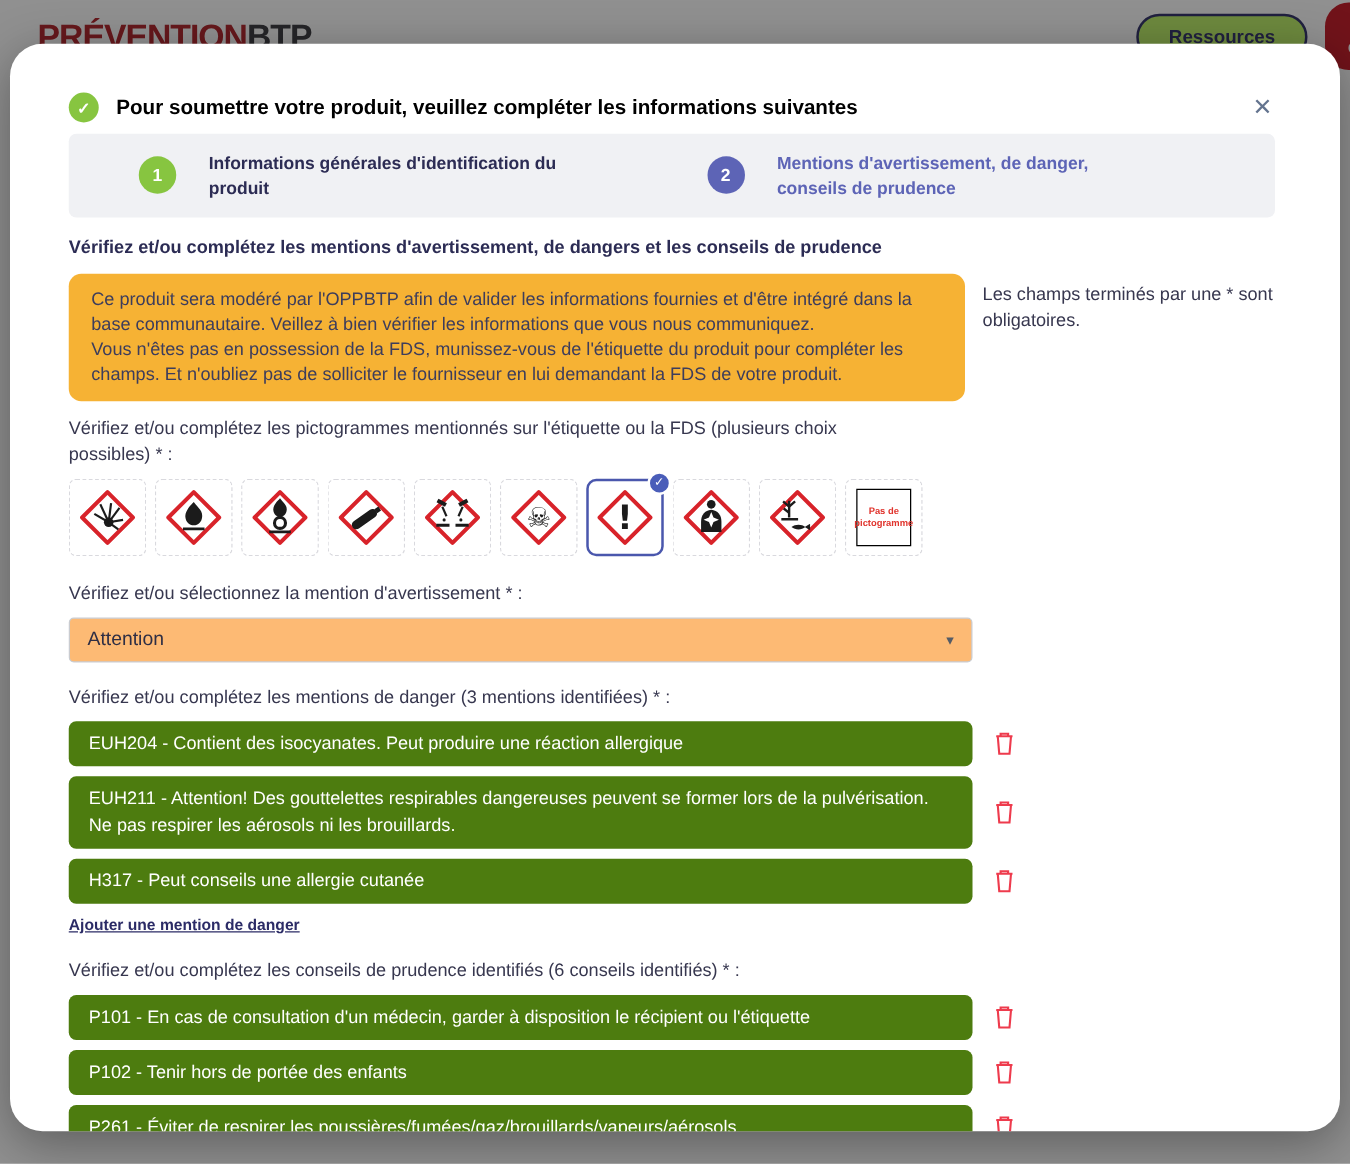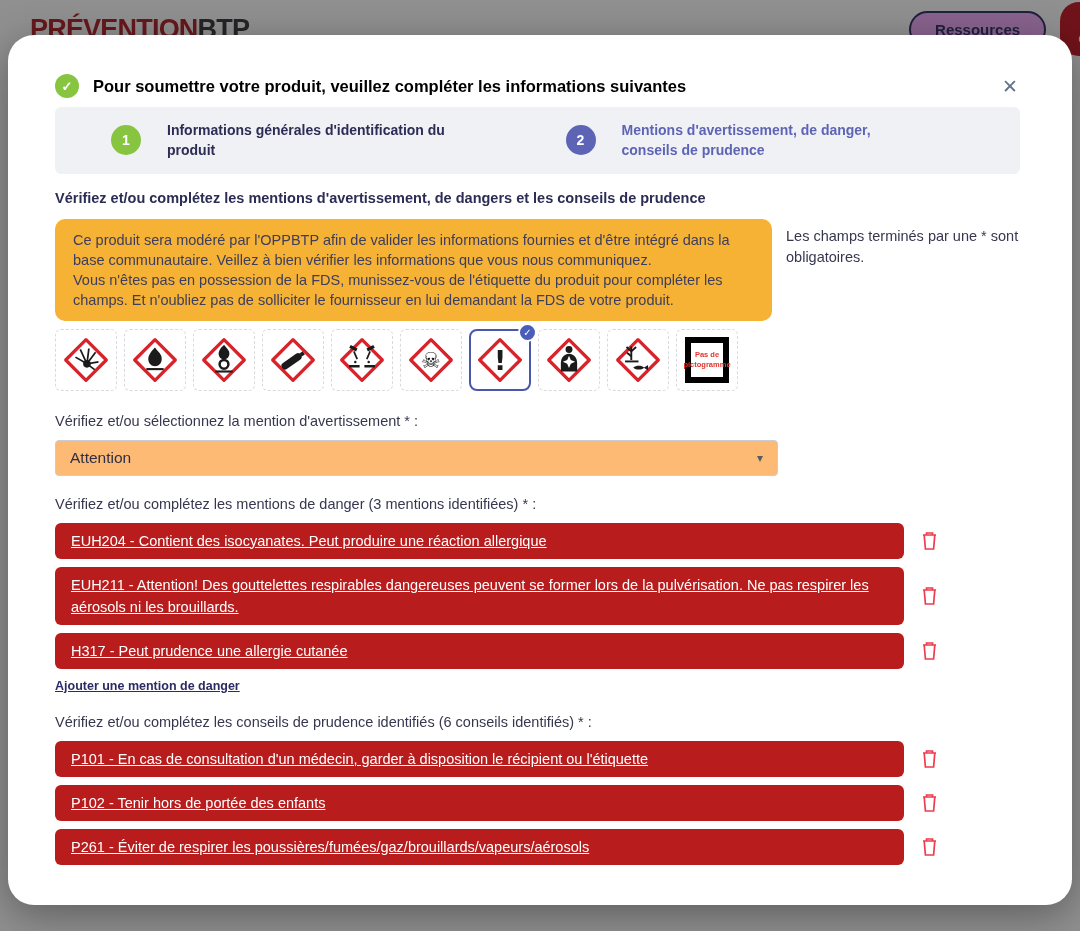--- a/index.html
+++ b/index.html
@@ -9,21 +9,21 @@
   .nav { position:absolute; top:0; left:0; width:1080px; height:58px; background:#fff;
          display:flex; align-items:center; padding:0 36px 0 30px; z-index:1; }
   .logo { font-weight:800; font-size:27px; letter-spacing:-0.8px; white-space:nowrap; }
   .logo-red { color:#b01e24; }
   .logo-dark { color:#35353b; }
   .nav-items { display:flex; gap:34px; margin-left:58px; align-items:center; }
   .nav-item { display:flex; align-items:center; gap:8px; font-size:15.5px; font-weight:600;
               color:#17171f; text-decoration:none; white-space:nowrap;margin-top:44px; }
   .nav-ic { display:inline-flex; width:17px; height:17px; }
   .nav-actions { margin-left:auto; display:flex; gap:14px; align-items:center; }
-  .btn-outline { border:2px solid #2d2d66; color:#2d2d66; background:#f0abfc; border-radius:19px;
+  .btn-outline { border:2px solid #2d2d66; color:#2d2d66; background:#bef264; border-radius:19px;
                  padding:8px 24px; font-size:15px; font-weight:700; cursor:pointer; }
   .btn-red { border:none; background:#c41420; color:#fff; border-radius:19px;
              padding:10px 18px; font-size:15px; font-weight:700; cursor:pointer;
              display:flex; align-items:center; gap:8px; }
 
   
   .overlay { position:absolute; inset:0; background:rgba(20,20,20,0.47); z-index:5; }
   .modal { position:absolute; left:8px; top:35px; width:1064px; height:870px; background:#fff;
            border-radius:26px; z-index:10; padding:38px 52px 0 47px; overflow:hidden;
            box-shadow:0 10px 40px rgba(0,0,0,.35); }
@@ -60,35 +60,35 @@
   .picto-box { width:62px; height:62px; border:1px dashed #d9d9de; border-radius:6px; background:#fff;
                display:flex; align-items:center; justify-content:center; position:relative; cursor:pointer; }
   .picto-box.selected { border:2px solid #4a57ad; border-radius:8px; }
   .picto-badge { position:absolute; top:-8px; right:-8px; width:19px; height:19px; border-radius:50%;
                  background:#4a5db9; color:#fff; font-size:10px; display:flex; align-items:center;
                  justify-content:center; border:2px solid #fff; }
   .ghs { width:46px; height:46px; }
   .dia { fill:#fff; stroke:#d8232a; stroke-width:3.4; stroke-linejoin:round; }
   .g  { fill:#1b1b1b; }
   .gs { stroke:#1b1b1b; fill:none; }
-  .no-picto { width:44px; height:46px; border:6px solid #000000; background:#fff; color:#e0332c;
+  .no-picto { width:44px; height:46px; border:1px solid #000000; background:#fff; color:#e0332c;
               font-size:7.5px; font-weight:700; line-height:1.25; text-align:center;
               display:flex; align-items:center; justify-content:center; padding:2px; }
 
   .dropdown { margin-top:8px; width:723px; height:36px; border:1px solid #c9ccd1; border-radius:4px;
               display:flex; align-items:center; justify-content:space-between; padding:0 14px;
               font-size:15.5px; color:#2e2e44; cursor:pointer; background:#fdba74; }
   .dropdown .caret { font-size:12px; color:#555c66; }
 
   .lbl-gap { margin-top:20px; }
   .lbl-danger { margin-top:18px; }
 
   .pill-row { margin-top:8px; display:flex; align-items:center; gap:17px; }
-  .pill { width:849px; background:#b91c1c; border-radius:6px; padding:7px 16px; color:#fff;
-          font-size:14.5px; line-height:22px;text-decoration:underline; }
+  .pill { width:723px; background:#4d7c0f; border-radius:6px; padding:7px 16px; color:#fff;
+          font-size:14.5px; line-height:22px; }
   .trash-btn { background:none; border:none; cursor:pointer; display:flex; padding:0; }
 
   .add-link { display:inline-block; margin-top:10px; font-size:12.5px; font-weight:700;
               color:#2b2b66; text-decoration:underline; cursor:pointer; }
 </style>
 </head>
 <body>
 
 <header class="nav">
   <div class="logo">
@@ -167,20 +167,21 @@
   <h2 class="section-heading">Vérifiez et/ou complétez les mentions d'avertissement, de dangers et les conseils de prudence</h2>
 
   <div class="notice-row">
     <div class="notice">
       <p>Ce produit sera modéré par l'OPPBTP afin de valider les informations fournies et d'être intégré dans la base communautaire. Veillez à bien vérifier les informations que vous nous communiquez.</p>
       <p>Vous n'êtes pas en possession de la FDS, munissez-vous de l'étiquette du produit pour compléter les champs. Et n'oubliez pas de solliciter le fournisseur en lui demandant la FDS de votre produit.</p>
     </div>
     <div class="required-hint">Les champs terminés par une * sont obligatoires.</div>
   </div>
 
+  <p class="field-label">Vérifiez et/ou complétez les pictogrammes mentionnés sur l'étiquette ou la FDS (plusieurs choix possibles) * :</p>
 
   <div class="picto-row">
     <div class="picto-box">
       <svg class="ghs" viewBox="0 0 48 48">
           <path class="dia" d="M24 2.8 45.2 24 24 45.2 2.8 24Z"></path>
         <circle class="g" cx="25" cy="28" r="4"></circle>
         <g class="gs" stroke-width="1.8">
             <path d="M25 28 13 21"></path>
             <path d="M25 28 18 13"></path>
             <path d="M25 28 27 12"></path>
@@ -288,21 +289,21 @@
   <div class="pill-row">
     <div class="pill">EUH211 - Attention! Des gouttelettes respirables dangereuses peuvent se former lors de la pulvérisation. Ne pas respirer les aérosols ni les brouillards.</div>
     <button class="trash-btn">
       <svg width="17" height="20" viewBox="0 0 17 20" fill="none" stroke="#ee3b4d" stroke-width="1.7">
           <path d="M2 4h13M5.5 4V2h6v2"></path>
           <path d="M3.2 4l1.2 14h8.2L13.8 4"></path>
         </svg>
     </button>
   </div>
   <div class="pill-row">
-    <div class="pill">H317 - Peut prudence une allergie cutanée</div>
+    <div class="pill">H317 - Peut conseils une allergie cutanée</div>
     <button class="trash-btn">
       <svg width="17" height="20" viewBox="0 0 17 20" fill="none" stroke="#ee3b4d" stroke-width="1.7">
           <path d="M2 4h13M5.5 4V2h6v2"></path>
           <path d="M3.2 4l1.2 14h8.2L13.8 4"></path>
         </svg>
     </button>
   </div>
 
   <a class="add-link">Ajouter une mention de danger</a>
 

